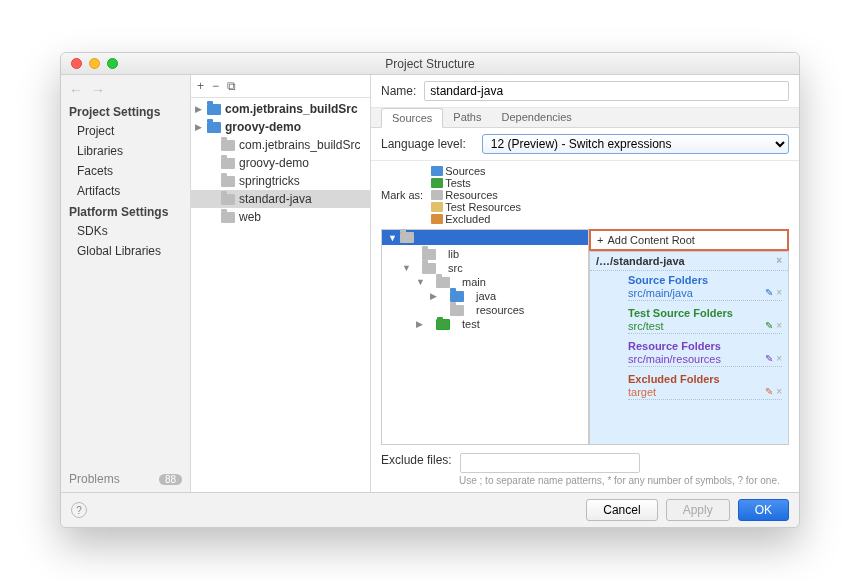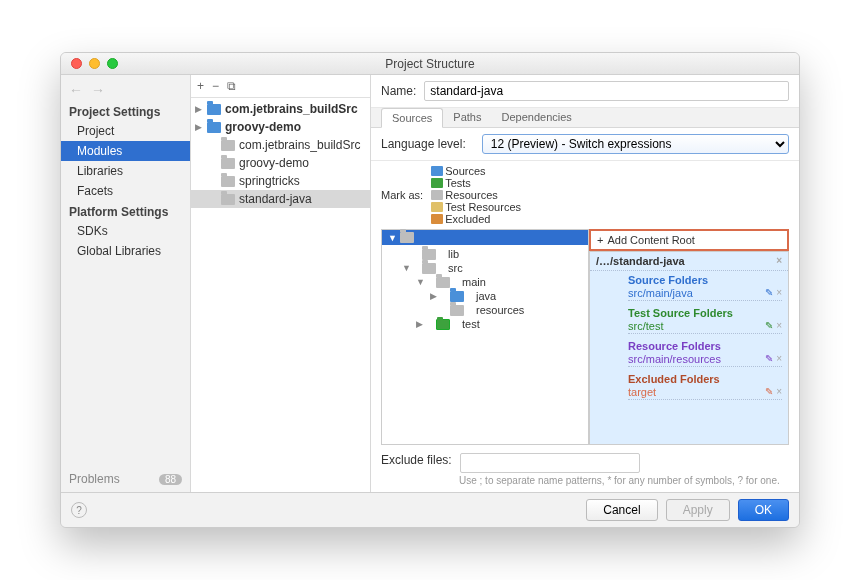--- a/index.html
+++ b/index.html
@@ -90,23 +90,23 @@
   <div class="body">
 
     <div class="sidebar">
       <div class="navbar">
         <span class="navarrow">←</span>
         <span class="navarrow">→</span>
       </div>
       <div id="sb-sections">
           <div class="section-head">Project Settings</div>
           <div class="nav-item">Project</div>
-          <div class="nav-item selected">Modules</div>
           <div class="nav-item">Libraries</div>
           <div class="nav-item">Facets</div>
+          <div class="nav-item">Artifacts</div>
           <div class="section-head">Platform Settings</div>
           <div class="nav-item">SDKs</div>
           <div class="nav-item">Global Libraries</div>
         </div>
       <div class="problems">
         <span>Problems</span>
         <span class="badge">88</span>
       </div>
     </div>
 
@@ -139,20 +139,25 @@
           </div>
           <div class="trow" style="padding-left: 18px;">
             <span class="tri"></span>
             <span class="fld grey"></span>
             <span>springtricks</span>
           </div>
           <div class="trow sel" style="padding-left: 18px;">
             <span class="tri"></span>
             <span class="fld grey"></span>
             <span>standard-java</span>
+          </div>
+          <div class="trow" style="padding-left: 18px;">
+            <span class="tri"></span>
+            <span class="fld grey"></span>
+            <span>web</span>
           </div>
         </div>
     </div>
 
     <div class="rpanel">
       <div class="formrow">
         <span>Name:</span>
         <input type="text" value="standard-java" style="">
       </div>
       <div class="tabs" id="tabs">

